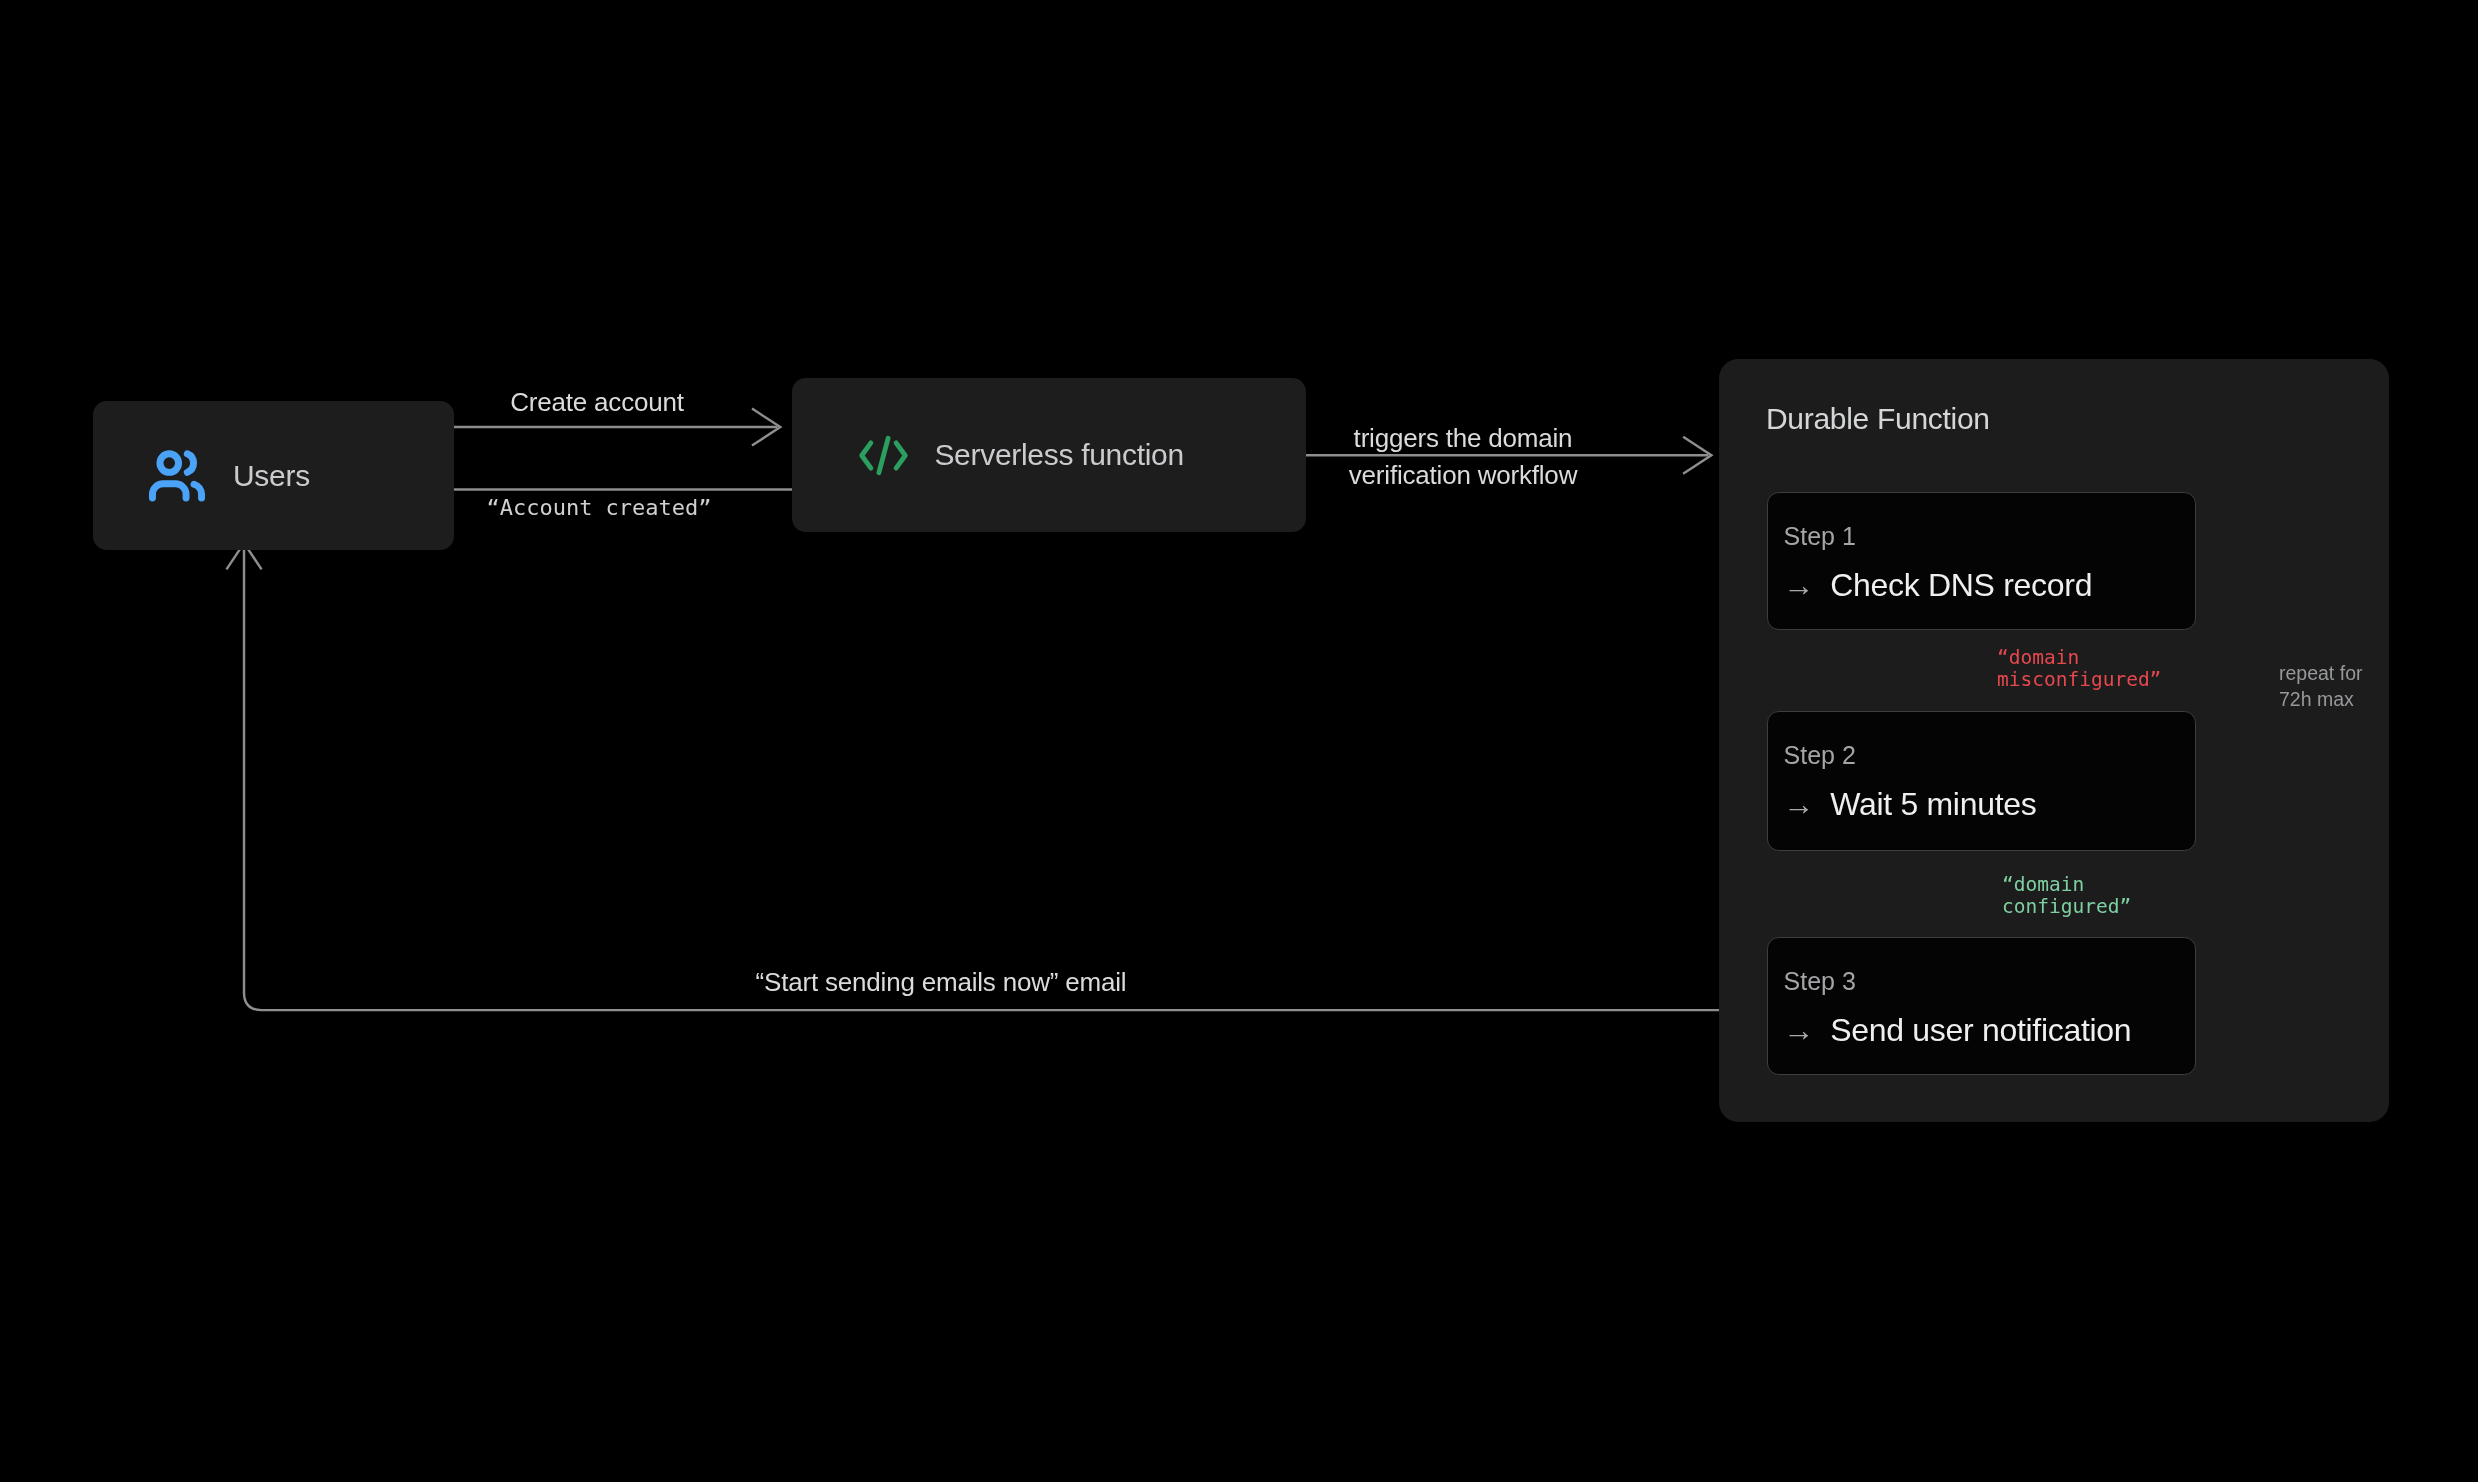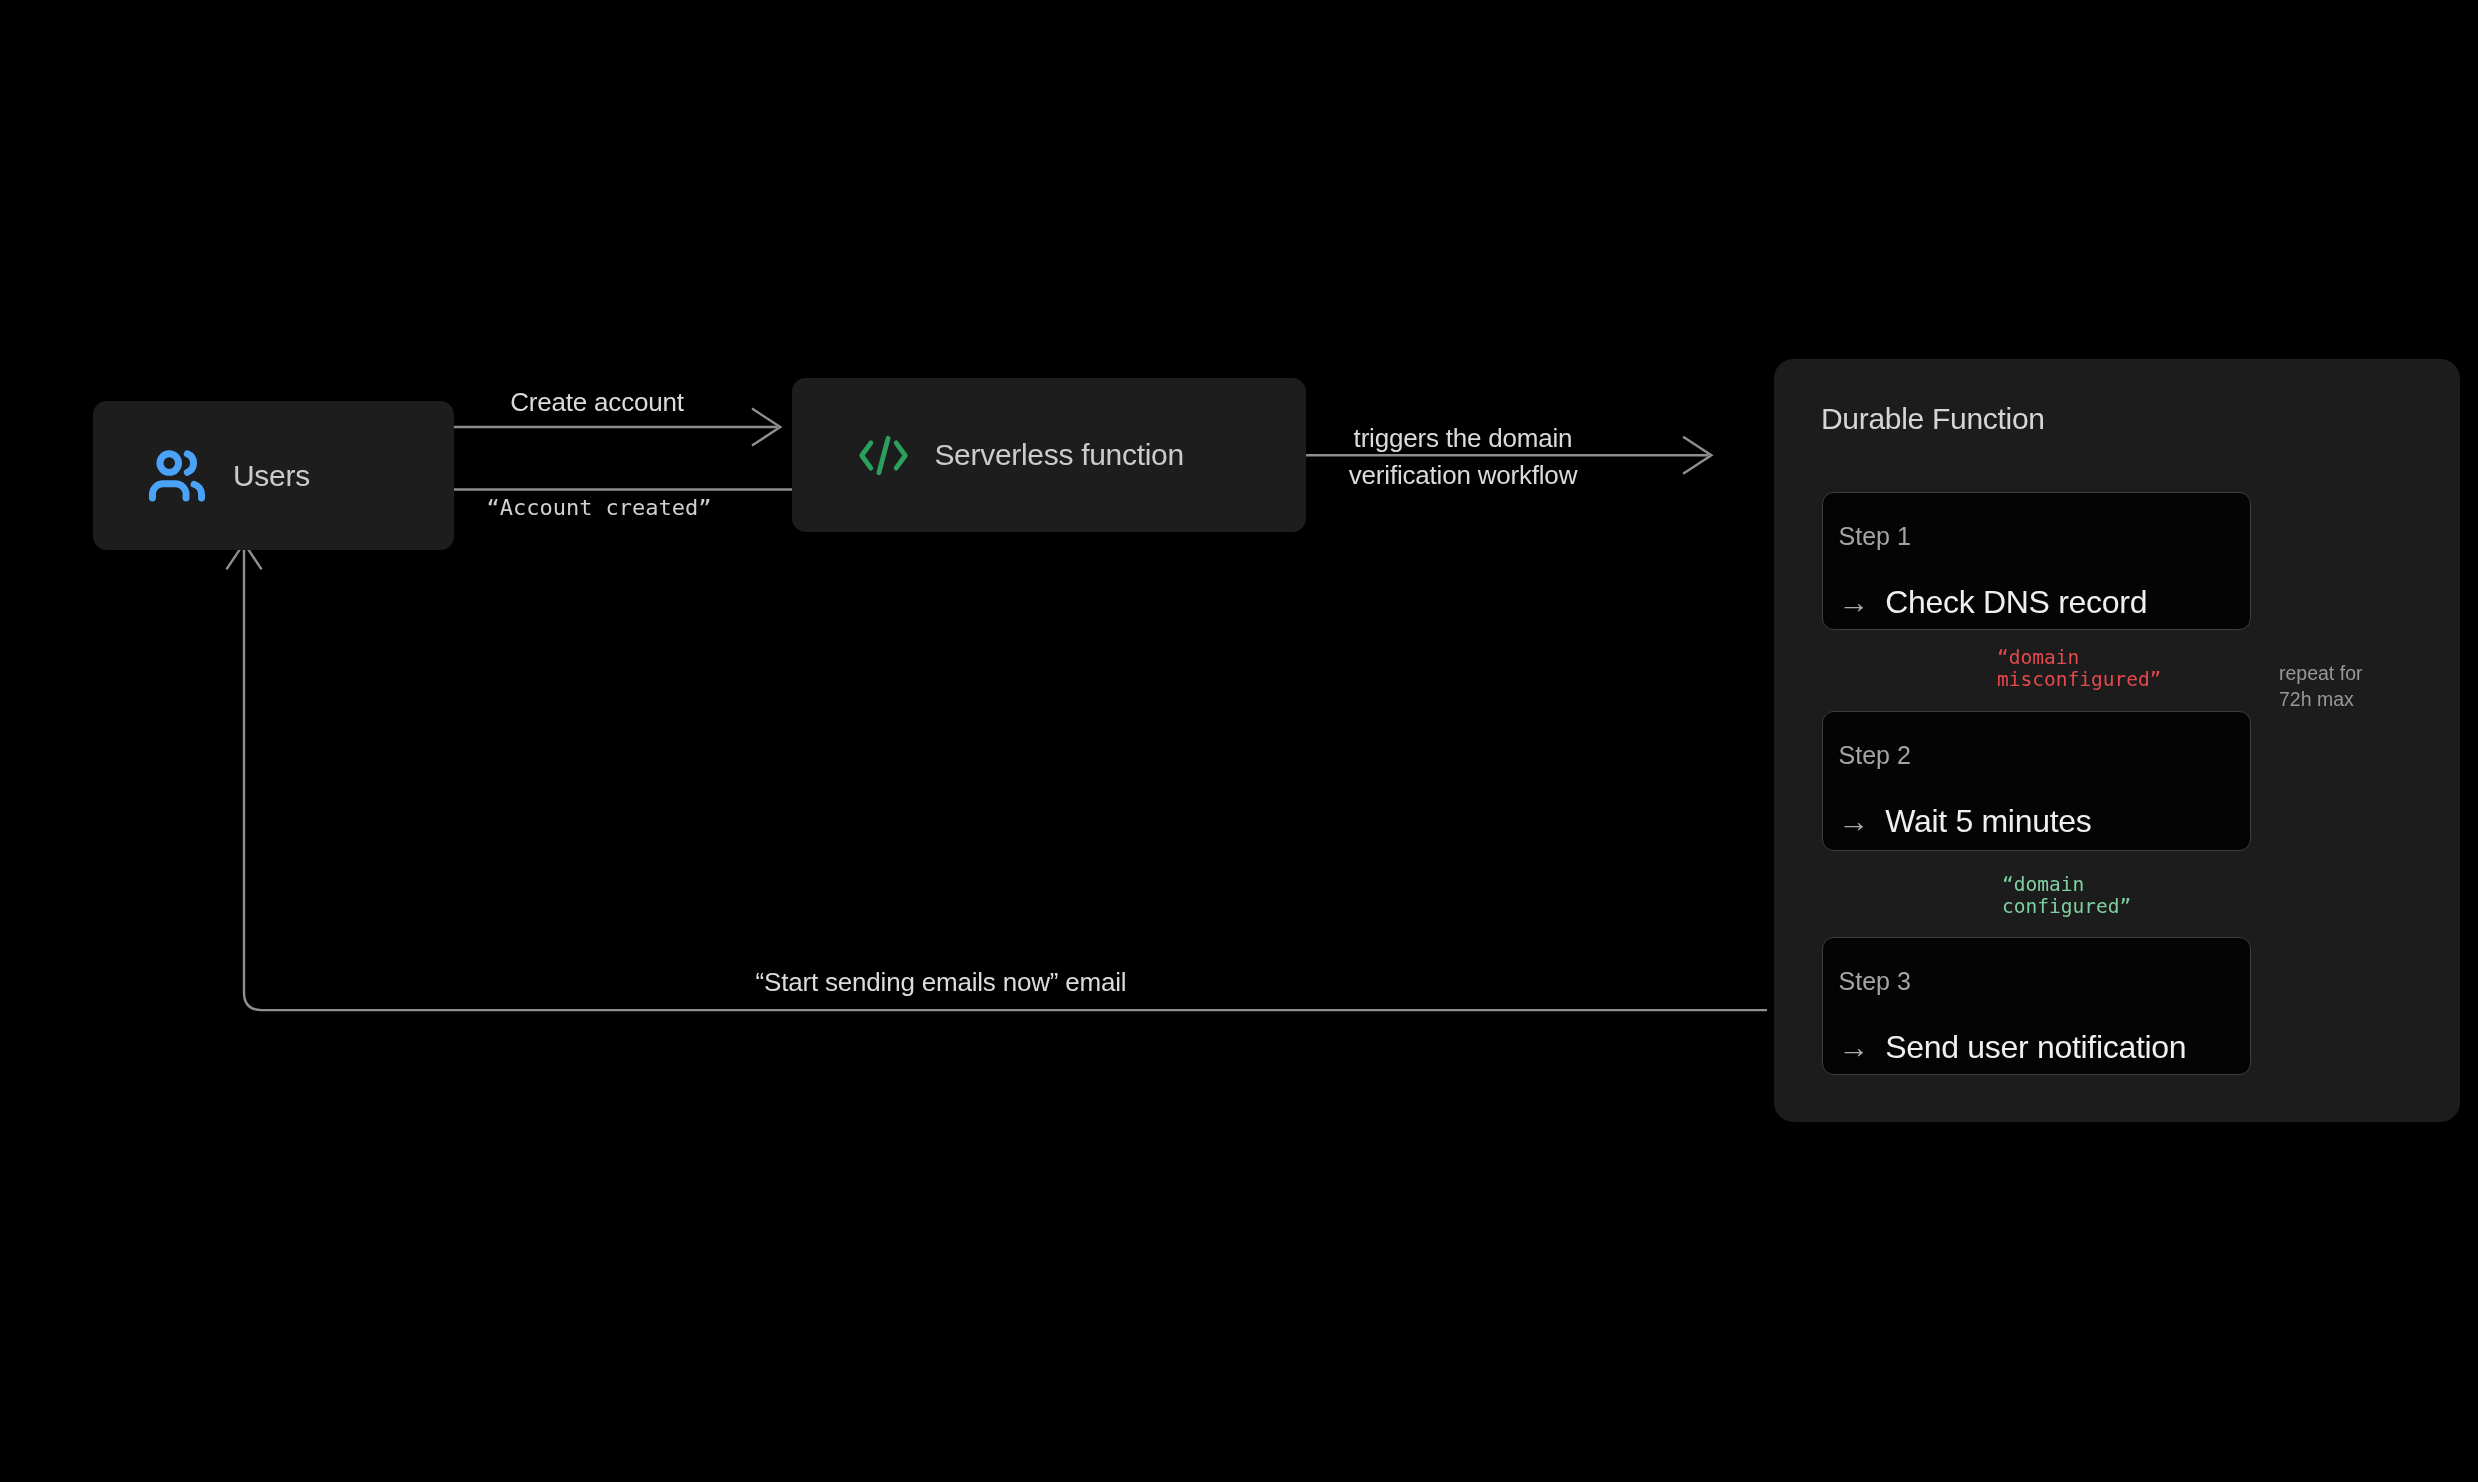--- a/index.html
+++ b/index.html
@@ -8,28 +8,28 @@
     font-family:"Liberation Sans",sans-serif;overflow:hidden;
   }
   .node-box{
     position:absolute;background:#1d1d1e;border-radius:13.7px;
     display:flex;align-items:center;
   }
   .users-box{left:93px;top:401px;width:308px;height:149px;padding-left:53px;gap:25px;}
   .serverless-box{left:792px;top:378px;width:450px;height:154px;padding-left:64px;gap:23.4px;box-sizing:content-box;}
   .node-label{font-size:30px;color:#c9cbcd;letter-spacing:-0.3px;}
   .panel{
-    position:absolute;left:1774px;top:359px;width:670px;height:763px;
-    background:#1c1c1d;border-radius:19.5px;padding-left:16px;
+    position:absolute;left:1719px;top:359px;width:670px;height:763px;
+    background:#1c1c1d;border-radius:19.5px;
   }
   .panel-title{position:absolute;left:47px;top:43px;font-size:30px;color:#d4d6d8;letter-spacing:-0.3px;}
   .step-box{
     position:absolute;left:48px;width:429px;box-sizing:border-box;
     background:#040404;border:1.5px solid #3e3e3e;border-radius:11.7px;
-    padding:29px 0 0 15.6px;display:flex;flex-direction:column;gap:33px;
+    padding:29px 0 0 15.6px;display:flex;flex-direction:column;gap:16px;
   }
   .step-1{top:133px;height:138px;}
   .step-2{top:352px;height:140px;}
   .step-3{top:578px;height:138px;}
   .step-label{font-size:25px;color:#a3a5a7;}
   .step-row{display:flex;align-items:center;gap:15.6px;}
   .step-arrow{font-size:31px;color:#a8aaac;line-height:1;}
   .step-action{font-size:32px;color:#efefef;letter-spacing:-0.3px;}
   .flow-label{position:absolute;white-space:pre-line;}
   .bold-label{font-weight:normal;font-size:26px;color:#dbdbdb;letter-spacing:-0.2px;}

